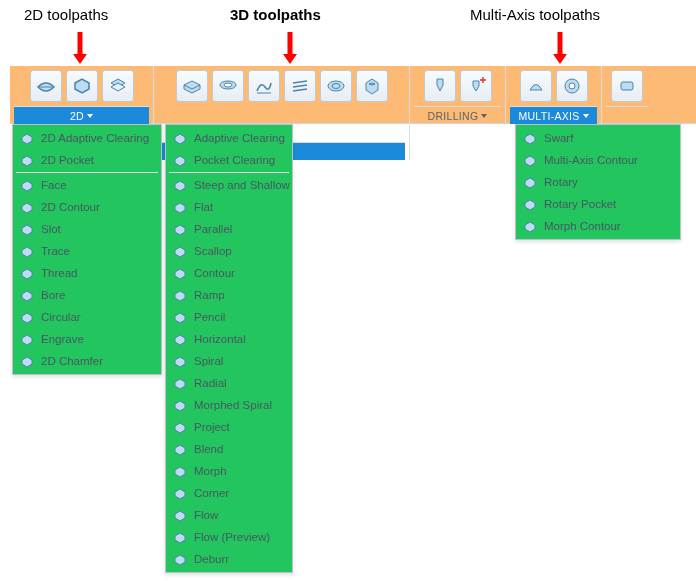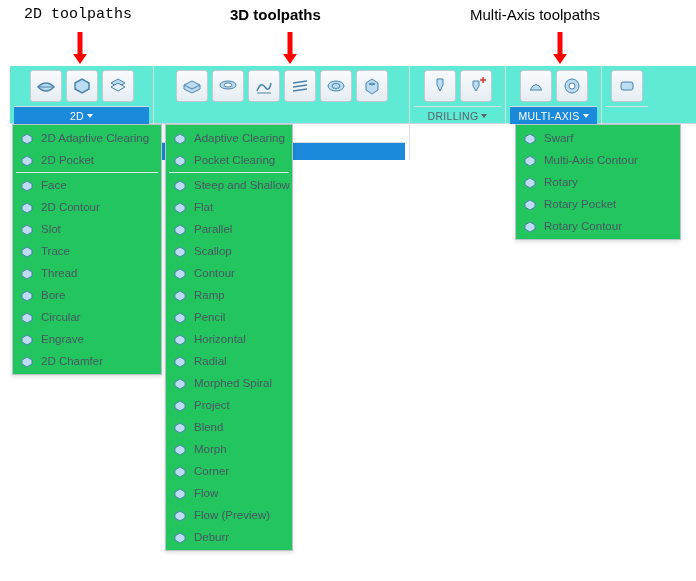--- a/index.html
+++ b/index.html
@@ -7,21 +7,21 @@
   .page { position: relative; width: 696px; height: 581px; }
 
   
   .anno-row { position: absolute; top: 6px; left: 0; width: 100%; }
   .anno-label { position: absolute; font-size: 15px; color: #000; }
   .arrow { position: absolute; width: 0; height: 0; }
   .arrow::before { content:""; position:absolute; left:50%; top:0; width:5px; height:22px; background:#ff0000; transform:translateX(-50%); }
   .arrow::after  { content:""; position:absolute; left:50%; top:22px; transform:translateX(-50%); border:7px solid transparent; border-top:10px solid #ff0000; }
 
   
-  .ribbon { position:absolute; top:66px; left:10px; right:0; height:58px; background:#5eead4; border-bottom:1px solid #d0d6dc; display:flex; align-items:flex-start; }
+  .ribbon { position:absolute; top:66px; left:10px; right:0; height:58px; background:#fdba74; border-bottom:1px solid #d0d6dc; display:flex; align-items:flex-start; }
   .group { display:flex; flex-direction:column; align-items:stretch; border-right:1px solid #d8dde2; padding:2px 4px 0 4px; }
   .group-icons { display:flex; gap:4px; padding:2px 2px 2px 2px; justify-content:center; }
   .gicon { width:32px; height:32px; border:1px solid #c3c9cf; border-radius:3px; background:linear-gradient(#f8fbfd,#e6edf3); display:flex; align-items:center; justify-content:center; }
   .gicon svg { display:block; }
 
   .group-btn { margin-top:2px; height:18px; line-height:18px; font-size:10.5px; letter-spacing:.3px; text-align:center; color:#5b626a; border-top:1px solid #d8dde2; cursor:pointer; user-select:none; }
   .group-btn.active { background:#1b8adb; color:#fff; }
   .group-btn .caret { display:inline-block; margin-left:3px; width:0; height:0; border:3px solid transparent; border-top:4px solid currentColor; position:relative; top:1px; }
 
   
@@ -31,21 +31,21 @@
   .d-icon { width:16px; height:16px; flex:0 0 16px; display:flex; align-items:center; justify-content:center; }
 
   
 </style>
 </head>
 <body>
 
 <div class="page">
 
   <div class="anno-row">
-    <div class="anno-label" style="left:24px;font-family:Liberation Mono, monospace;">2D toolpaths</div>
+    <div class="anno-label" style="left:24px;">2D toolpaths</div>
     <div class="anno-label" style="left:230px;font-weight:bold;">3D toolpaths</div>
     <div class="anno-label" style="left:470px;">Multi-Axis toolpaths</div>
     <div class="arrow" style="left:80px;  top:26px;"></div>
     <div class="arrow" style="left:290px; top:26px;"></div>
     <div class="arrow" style="left:560px; top:26px;"></div>
   </div>
 
   <div class="ribbon">
 
     <div class="group" style="width:144px;">
@@ -341,20 +341,28 @@
           </svg>
         </span>
         <span>Horizontal</span>
       </div>
       <div class="d-item">
         <span class="d-icon">
           <svg width="15" height="15">
             <path d="M2 6 L7 3 L12 6 L12 10 L7 13 L2 10 Z" fill="#bcdcf2" stroke="#4a84a8" stroke-width="1"></path>
           </svg>
         </span>
+        <span>Spiral</span>
+      </div>
+      <div class="d-item">
+        <span class="d-icon">
+          <svg width="15" height="15">
+            <path d="M2 6 L7 3 L12 6 L12 10 L7 13 L2 10 Z" fill="#bcdcf2" stroke="#4a84a8" stroke-width="1"></path>
+          </svg>
+        </span>
         <span>Radial</span>
       </div>
       <div class="d-item">
         <span class="d-icon">
           <svg width="15" height="15">
             <path d="M2 6 L7 3 L12 6 L12 10 L7 13 L2 10 Z" fill="#bcdcf2" stroke="#4a84a8" stroke-width="1"></path>
           </svg>
         </span>
         <span>Morphed Spiral</span>
       </div>
@@ -448,17 +456,17 @@
           </svg>
         </span>
         <span>Rotary Pocket</span>
       </div>
       <div class="d-item">
         <span class="d-icon">
           <svg width="15" height="15">
             <path d="M2 6 L7 3 L12 6 L12 10 L7 13 L2 10 Z" fill="#bcdcf2" stroke="#4a84a8" stroke-width="1"></path>
           </svg>
         </span>
-        <span>Rotary Contour</span>
+        <span>Morph Contour</span>
       </div>
     </div>
 
 </div>
 
 </body></html>

